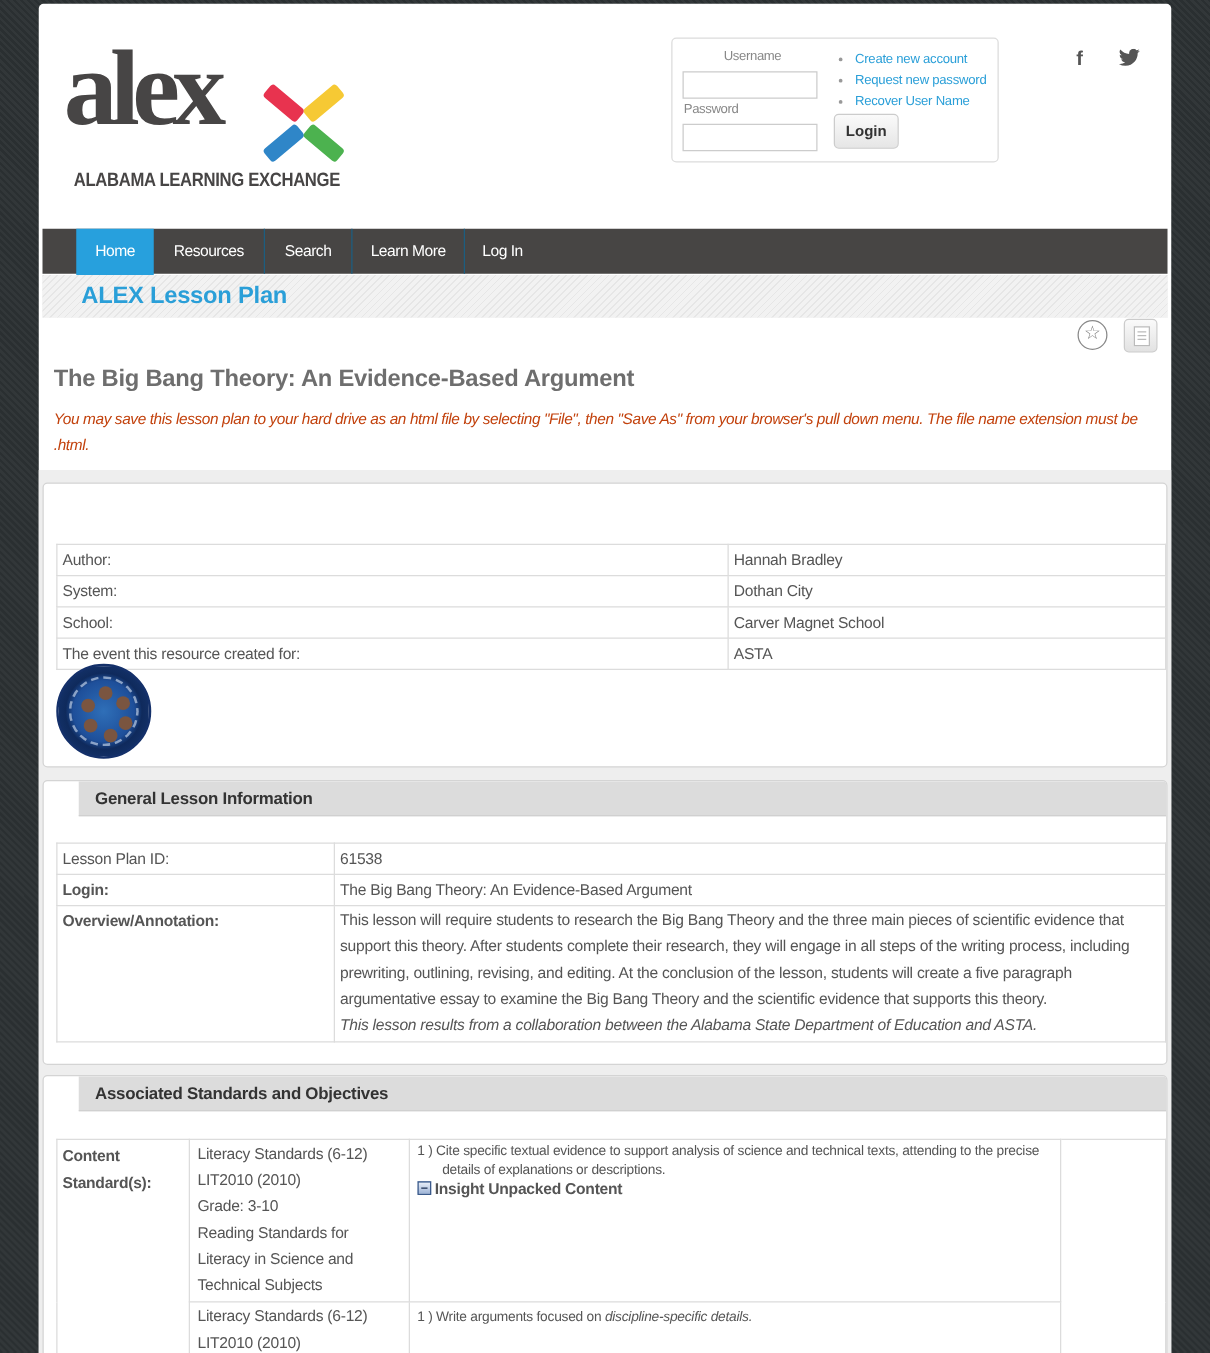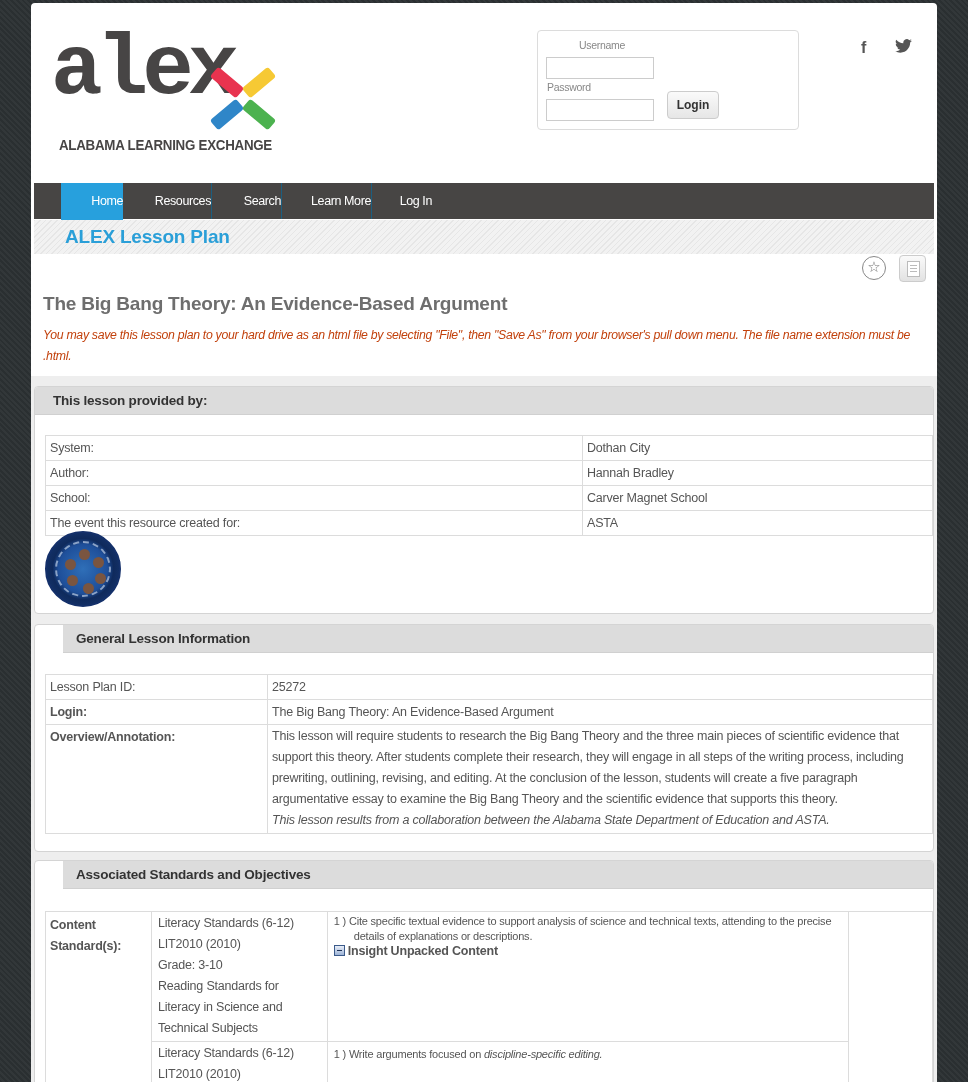--- a/index.html
+++ b/index.html
@@ -10,21 +10,21 @@
     background-image: repeating-linear-gradient(45deg, #2a2f31 0px, #2a2f31 2px, #323739 2px, #323739 4px);
     font-family: "Liberation Sans", sans-serif;
     color: #555;
   }
   .page {
     position: absolute; left: 31px; top: 3px; width: 906px; height: 1090px;
     background: #ffffff; border-radius: 4px 4px 0 0;
   }
   
   .logo { position: absolute; left: 20px; top: 27px; width: 220px; height: 125px; }
-  .logo-word { position: absolute; left: 0; top: 0; font-family: Liberation Mono, monospace; font-size: 86px; font-weight: bold; color: #474545; letter-spacing: -6px; line-height: 80px; }
+  .logo-word { position: absolute; left: 0; top: 0; font-family: Liberation Serif, serif; font-size: 86px; font-weight: bold; color: #474545; letter-spacing: -6px; line-height: 80px; }
   .logo-x { position: absolute; left: 155px; top: 36px; width: 70px; height: 66px; }
   .logo-x span { position: absolute; width: 34px; height: 13px; border-radius: 3px; }
   .logo-sub { position: absolute; left: 8px; top: 106px; font-size: 15.5px; font-weight: bold; color: #474545; letter-spacing: -0.3px; white-space: nowrap; transform: scaleX(0.86); transform-origin: left; }
 
   .login-box {
     position: absolute; left: 506px; top: 27px; width: 262px; height: 100px;
     border: 1px solid #dcdcdc; border-radius: 4px; background: #fff;
   }
   .login-label { position: absolute; left: 9px; font-size: 10.5px; color: #888; letter-spacing: -0.3px; }
   .login-input { position: absolute; left: 8px; width: 108px; height: 22px; border: 1px solid #ccc; background: #fff; padding: 0 4px; }
@@ -33,21 +33,21 @@
   .login-links li::before { content: ""; position: absolute; left: 2px; top: 7px; width: 3px; height: 3px; border-radius: 50%; background: #999; }
   .login-btn {
     position: absolute; left: 129px; top: 60px; width: 52px; height: 28px;
     border: 1px solid #ccc; border-radius: 4px; background: linear-gradient(#fafafa, #e6e6e6);
     font-size: 12px; font-weight: bold; color: #333; font-family: "Liberation Sans", sans-serif; padding: 0;
   }
   .social { position: absolute; top: 36px; font-size: 16px; color: #555; font-weight: bold; }
 
   
   .nav { position: absolute; left: 3px; top: 180px; width: 900px; height: 36px; background: #474544; }
-  .nav-item { position: absolute; top: 0; height: 40px; line-height: 36px; font-size: 12.5px; color: #fff; text-align: right; letter-spacing: -0.4px; }
+  .nav-item { position: absolute; top: 0; height: 40px; line-height: 36px; font-size: 12.5px; color: #fff; text-align: center; letter-spacing: -0.4px; }
   .nav-item.active { background: #27a0dd; }
   .nav-sep { position: absolute; top: 0; width: 1px; height: 36px; background: #1c5e80; }
 
   
   .band {
     position: absolute; left: 3px; top: 217px; width: 900px; height: 34px;
     background-color: #ececec;
     background-image: repeating-linear-gradient(135deg, #e6e6e6 0, #e6e6e6 1px, #f2f2f2 1px, #f2f2f2 4px);
   }
   .band-title { position: absolute; left: 8px; top: 6px; font-size: 19px; font-weight: bold; color: #2a9fd8; letter-spacing: -0.2px; margin-left: 23px; }
@@ -103,20 +103,25 @@
       <span style="left:36px;top:42px;background:#4cb24f;transform:rotate(40deg);"></span>
     </div>
     <div class="logo-sub">ALABAMA LEARNING EXCHANGE</div>
   </div>
 
   <div class="login-box">
     <div class="login-label" style="top:8px;padding-left:32px;">Username</div>
     <input class="login-input" style="top: 26px;" type="text" value="">
     <div class="login-label" style="top:50px;">Password</div>
     <input class="login-input" style="top: 68px;" type="password" value="">
+    <ul class="login-links">
+      <li>Create new account</li>
+      <li>Request new password</li>
+      <li>Recover User Name</li>
+    </ul>
     <button class="login-btn">Login</button>
   </div>
 
   <div class="social" style="left:830px;">f</div>
   <div class="social" style="left:864px;">
     <svg width="17" height="14" viewBox="0 0 24 20">
         <path fill="#555" d="M24 2.4a9.8 9.8 0 0 1-2.8.8A4.9 4.9 0 0 0 23.3.5a9.9 9.9 0 0 1-3.1 1.2A4.9 4.9 0 0 0 11.8 6 14 14 0 0 1 1.7.9a4.9 4.9 0 0 0 1.5 6.6 4.9 4.9 0 0 1-2.2-.6v.1a4.9 4.9 0 0 0 3.9 4.8 4.9 4.9 0 0 1-2.2.1 4.9 4.9 0 0 0 4.6 3.4A9.9 9.9 0 0 1 0 17.3 14 14 0 0 0 7.5 19.5c9.1 0 14-7.5 14-14v-.6A10 10 0 0 0 24 2.4z"></path>
       </svg>
   </div>
 
@@ -143,30 +148,29 @@
         <i style="top:9px;"></i>
       </div>
   </div>
 
   <div class="lesson-title">The Big Bang Theory: An Evidence-Based Argument</div>
   <div class="save-note">You may save this lesson plan to your hard drive as an html file by selecting "File", then "Save As" from your browser's pull down menu. The file name extension must be .html.</div>
 
   <div class="main-bg"></div>
 
   <div class="panel" style="top:383px;height:228px;">
-    <div class="panel-head">This lesson provided by:</div>
     <table class="info" style="top:48px;">
       <tbody>
           <tr>
+        <td style="width:537px;">Author:</td>
+        <td>Hannah Bradley</td>
+      </tr>
+      <tr>
         <td>System:</td>
         <td>Dothan City</td>
-      </tr>
-      <tr>
-        <td style="width:537px;">Author:</td>
-        <td>Hannah Bradley</td>
       </tr>
       <tr>
         <td>School:</td>
         <td>Carver Magnet School</td>
       </tr>
       <tr>
         <td>The event this resource created for:</td>
         <td>ASTA</td>
       </tr>
     </tbody>
@@ -181,21 +185,21 @@
         <i style="left:18px;top:26px;"></i>
     </div>
   </div>
 
   <div class="panel" style="top:621px;height:228px;">
     <div class="panel-head sm">General Lesson Information</div>
     <table class="info" style="top:49px;">
       <tbody>
           <tr>
         <td style="width:222px;">Lesson Plan ID:</td>
-        <td>25272</td>
+        <td>61538</td>
       </tr>
       <tr>
         <td class="b">Login:</td>
         <td>The Big Bang Theory: An Evidence-Based Argument</td>
       </tr>
       <tr>
         <td class="b">Overview/Annotation:</td>
         <td class="overview">
           <span>This lesson will require students to research the Big Bang Theory and the three main pieces of scientific evidence that support this theory. After students complete their research, they will engage in all steps of the writing process, including prewriting, outlining, revising, and editing. At the conclusion of the lesson, students will create a five paragraph argumentative essay to examine the Big Bang Theory and the scientific evidence that supports this theory.</span><br>
           <span class="note">This lesson results from a collaboration between the Alabama State Department of Education and ASTA.</span>
@@ -224,20 +228,20 @@
           </div>
         </td>
         <td class="std-empty" rowspan="2" style="border-top:1px solid #dcdcdc;"></td>
       </tr>
       <tr>
         <td class="std-name">
           <div>Literacy Standards (6-12)</div>
           <div>LIT2010 (2010)</div>
         </td>
         <td class="std-desc" style="padding-top:5px;">
-          <span>1 )</span> <span>Write arguments focused on </span><i>discipline-specific editing.</i>
+          <span>1 )</span> <span>Write arguments focused on </span><i>discipline-specific details.</i>
         </td>
       </tr>
     </tbody>
       </table>
   </div>
 
 </div>
 
 </body></html>

